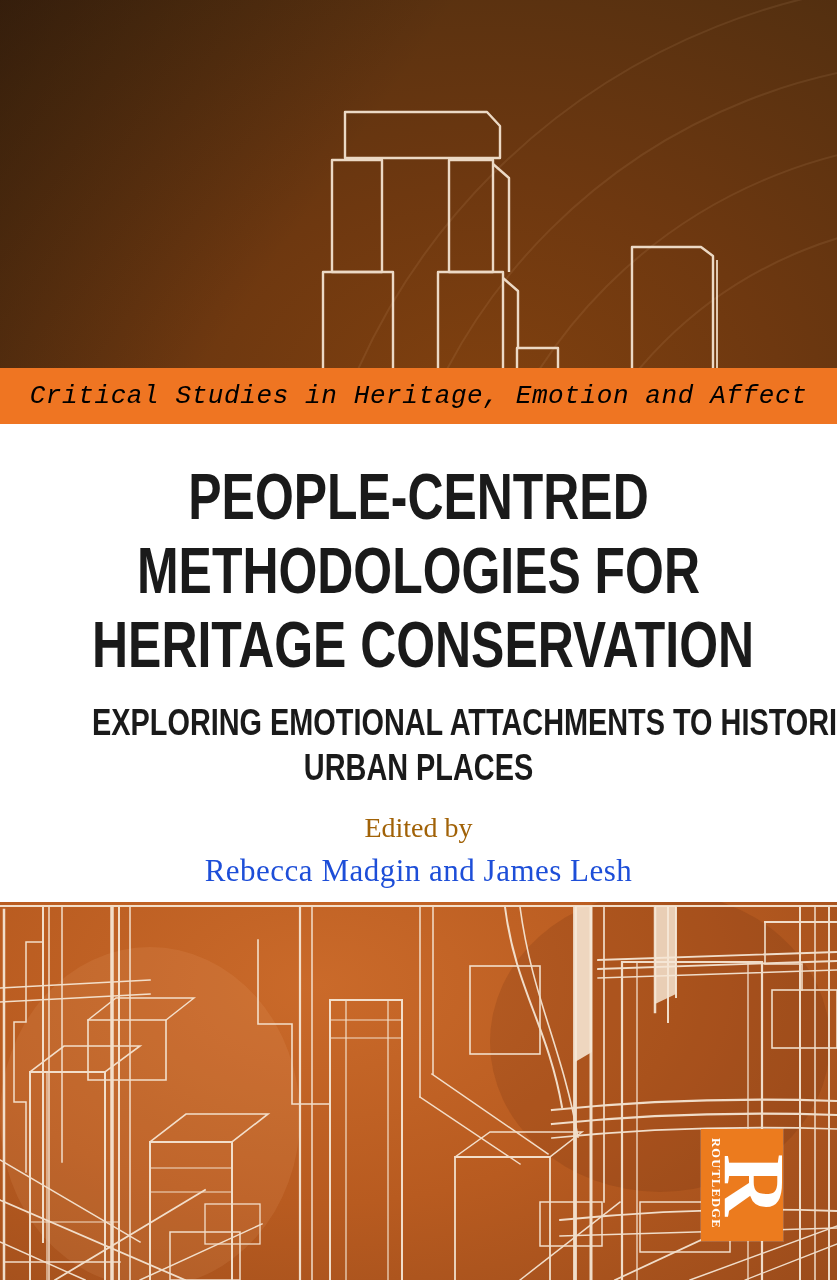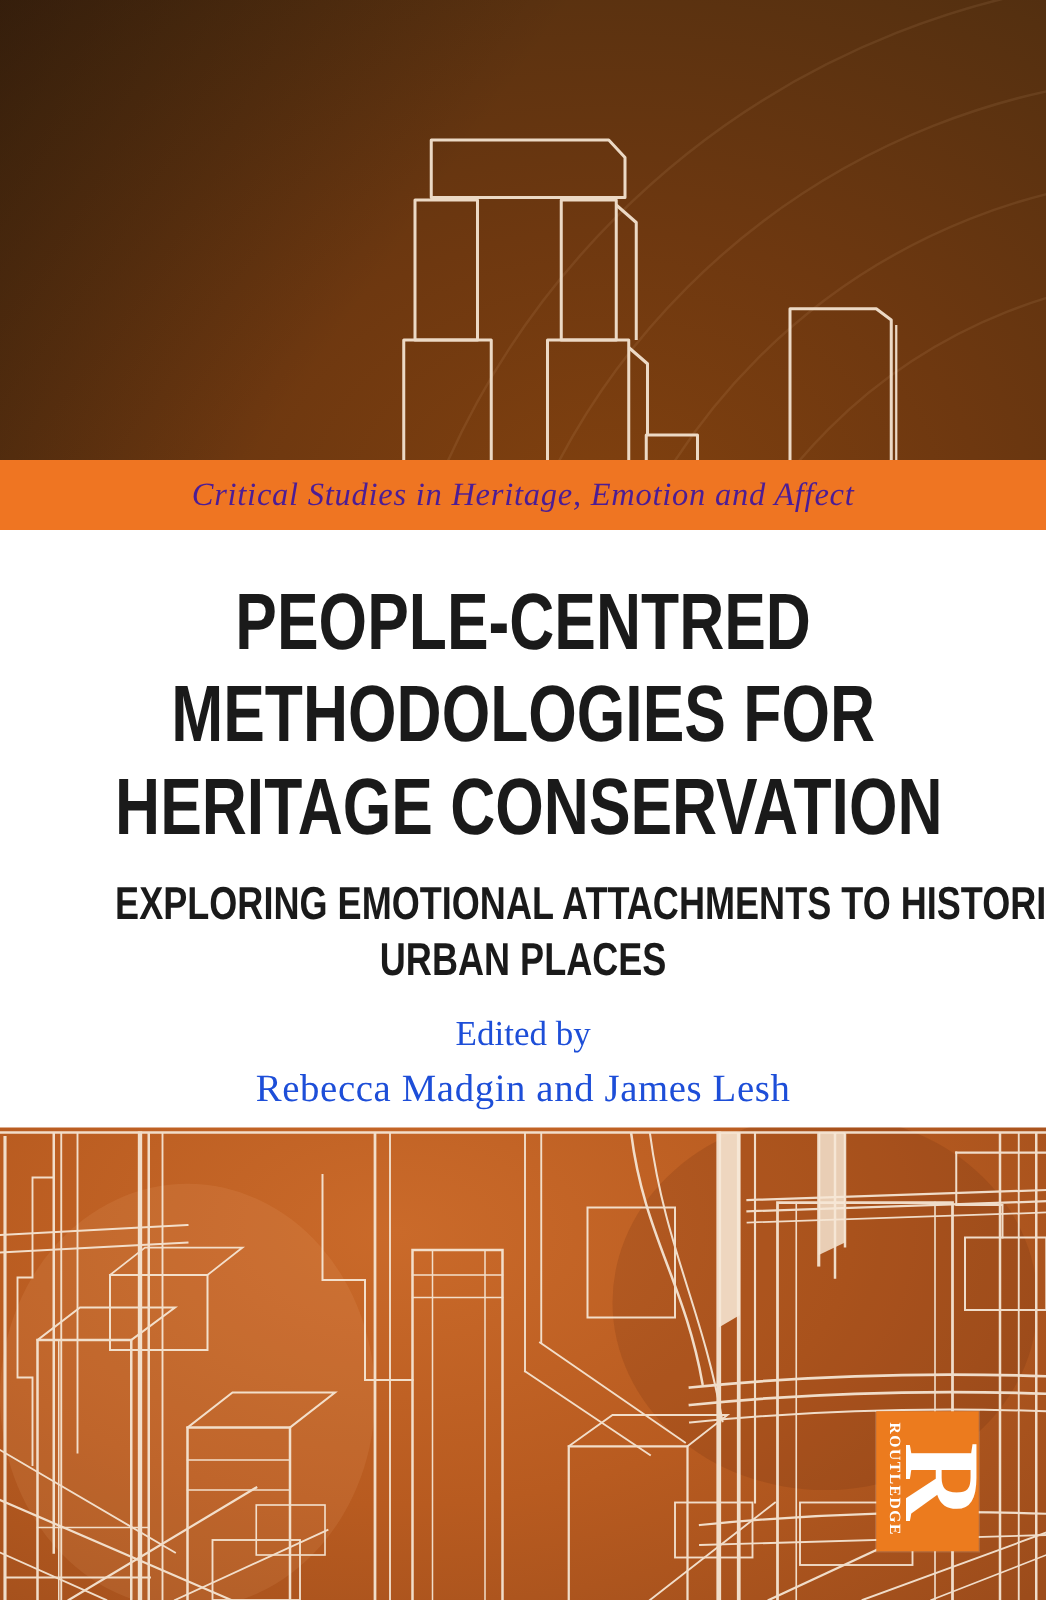--- a/index.html
+++ b/index.html
@@ -21,25 +21,25 @@
   }
   .top-art svg{position:absolute;left:0;top:0;}
 
   
   .series-banner{
     position:absolute;left:0;top:368px;width:837px;height:56px;
     background:#EF7522;
     display:flex;align-items:center;justify-content:center;
   }
   .series-banner span{
-    font-family:Liberation Serif, serif;
+    font-family:Liberation Mono, monospace;
     font-style:italic;
     font-size:26px;
     letter-spacing:0.6px;
-    color:#4c1d95;
+    color:#000000;
   }
 
   
   .mid{
     position:absolute;left:0;top:424px;width:837px;height:478px;
     background:#ffffff;
     text-align:center;
   }
   .book-title{margin:36px 0 0 0;padding:0;}
   .title-line{
@@ -61,21 +61,21 @@
     line-height:45px;
     color:#1A1A1A;
     transform:scaleX(0.78);
     transform-origin:center;
     white-space:nowrap;
   }
   .edited{
     margin-top:22px;
     font-family:"Liberation Serif", serif;
     font-size:28px;
-    color:#1d4ed8;
+    color:#a16207;
   }
   .names{
     margin-top:9px;
     font-family:"Liberation Serif", serif;
     font-size:31px;
     letter-spacing:0.5px;
     color:#1d4ed8;
   }
 
   

